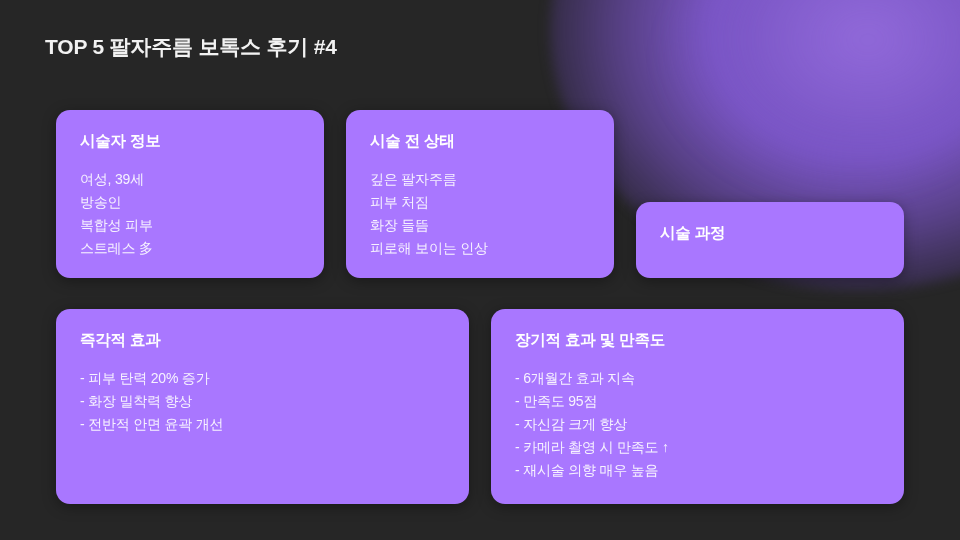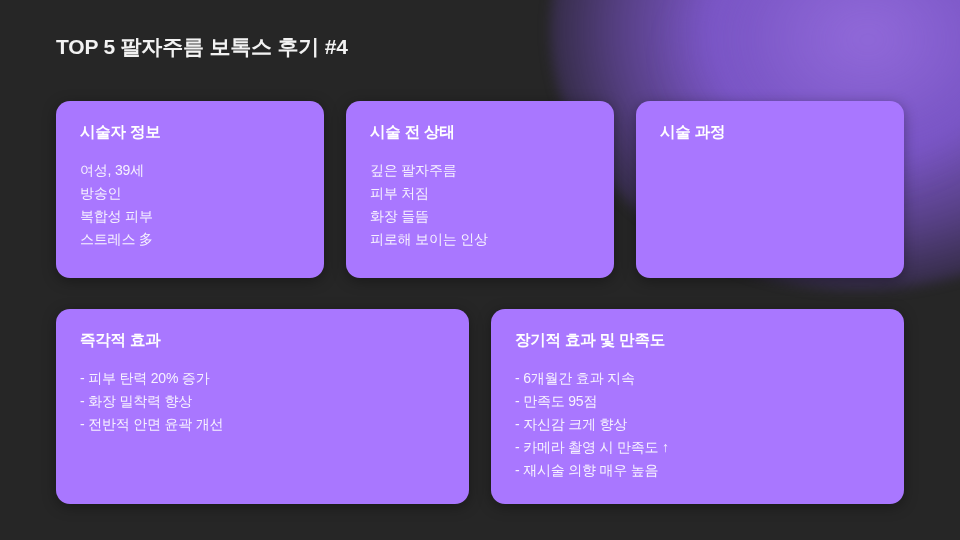--- a/index.html
+++ b/index.html
@@ -47,41 +47,41 @@
     background: radial-gradient(ellipse at 60% 40%,
                  rgba(150,110,225,0.55) 0%,
                  rgba(120,86,198,0.28) 45%,
                  rgba(38,38,38,0) 78%);
     filter: blur(14px);
     pointer-events: none;
   }
 
   .page-title {
     position: absolute;
-    left: 56px;
+    left: 45px;
     top: 33px;
     font-size: 21px;
     font-weight: bold;
     color: #f2f2f2;
     letter-spacing: -0.2px;
     white-space: nowrap;
   }
 
   .grid {
     position: absolute;
     left: 56px;
     top: 101px;
     width: 848px;
   }
 
   .row {
     display: flex;
     gap: 22px;
   }
-  .row-top { height: 177px; }
+  .row-top { height: 177px; align-items: flex-end; }
   .row-bottom { margin-top: 31px; }
 
   .card {
     position: relative;
     background: #a977ff;
     border-radius: 14px;
     padding: 22px 24px 18px 24px;
     box-shadow: 0 3px 14px rgba(0,0,0,0.34);
     flex: 1 1 0;
     min-width: 0;

